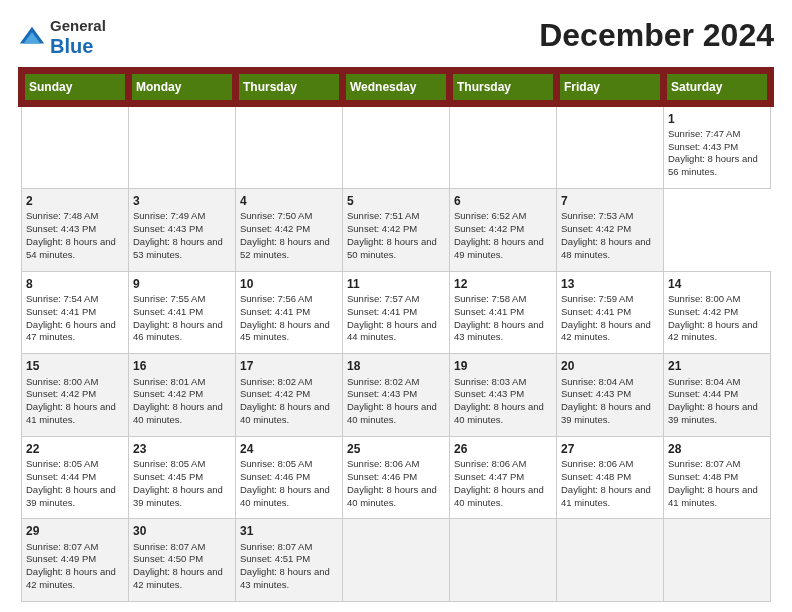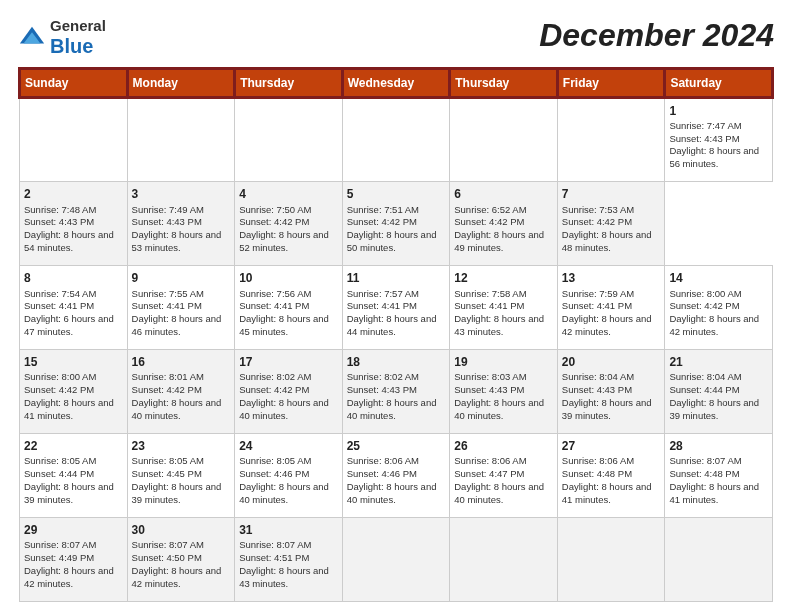--- a/index.html
+++ b/index.html
@@ -42,46 +42,45 @@
       font-size: 20px;
       font-weight: bold;
       color: #1a6bb5;
     }
     .logo-icon {
       width: 28px;
       height: 28px;
     }
     .title-block {
       text-align: right;
-      font-style: italic;
     }
     .main-title {
       font-size: 32px;
       font-weight: bold;
       color: #222;
       line-height: 1.1;
     }
     .subtitle {
       font-size: 14px;
       color: #555;
     }
     .calendar-table {
       width: 100%;
       border-collapse: collapse;
       flex: 1;
       font-size: 9.5px;
     }
     .calendar-table thead tr th {
-      background-color: #c2410c;
+      background-color: #4d7c0f;
       color: #fff;
       padding: 6px 4px;
       text-align: left;
       font-size: 12px;
       font-weight: bold;
-      border: 3px solid #7f1d1d;
+      border: 7px solid #7f1d1d;
     }
     .calendar-table tbody tr td {
       vertical-align: top;
       padding: 4px 4px;
       border: 1px solid #ccc;
       width: 14.28%;
       color: #333;
       line-height: 1.35;
       background: #fff;
     }

